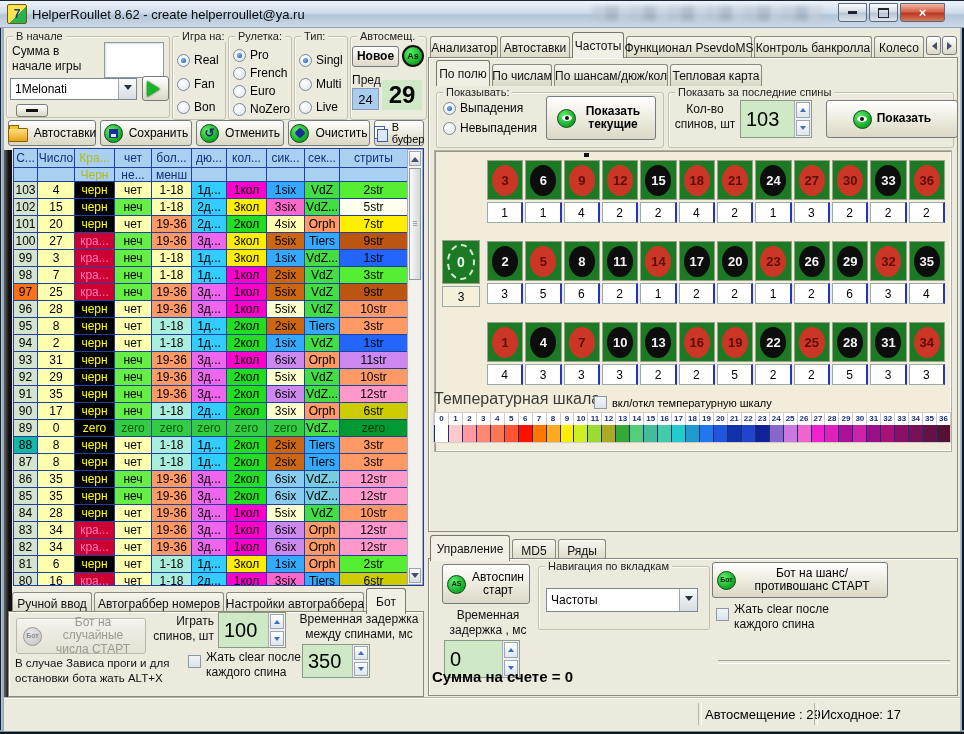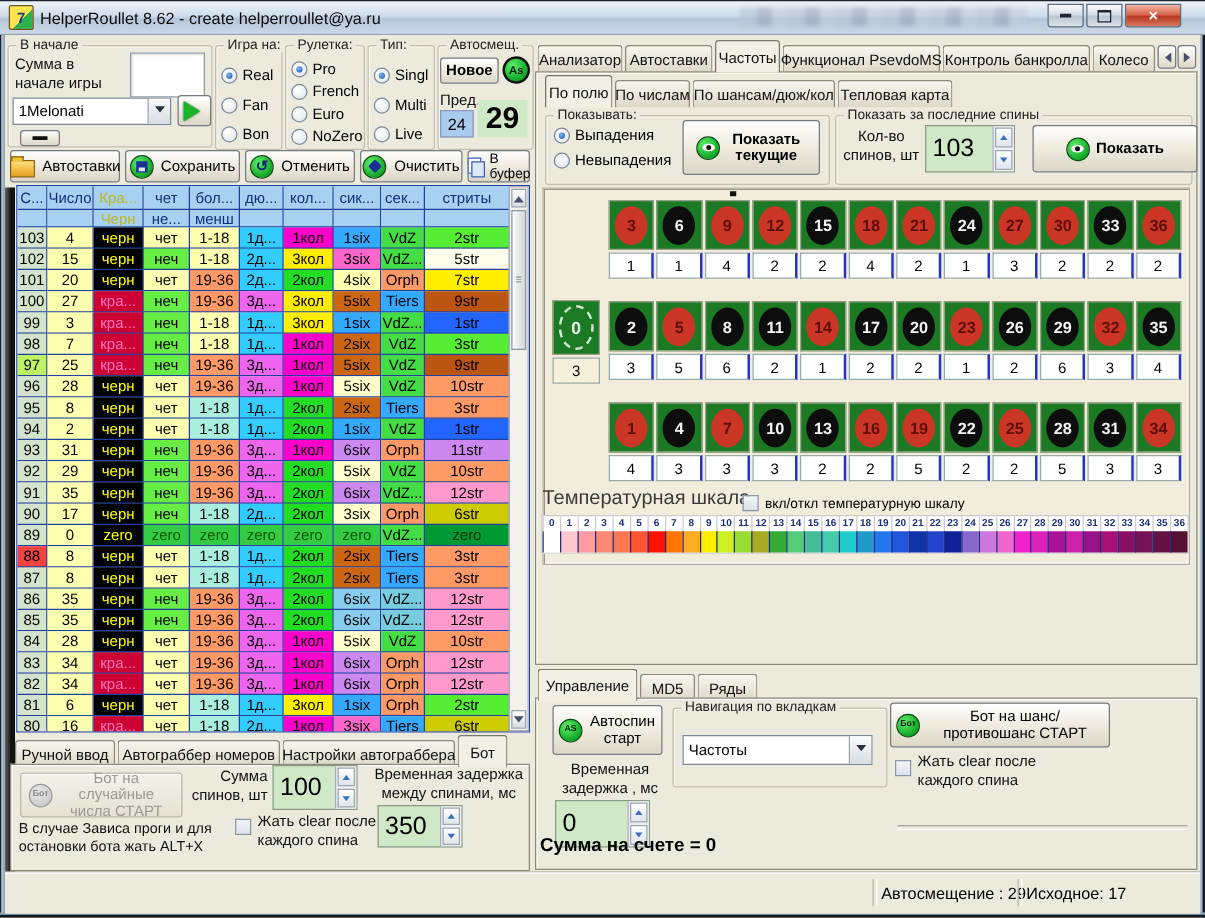--- a/index.html
+++ b/index.html
@@ -337,21 +337,21 @@
         <div class="tc" style="height: 17px; background: rgb(212, 228, 204); color: rgb(0, 0, 0);">98</div>
         <div class="tc" style="height: 17px; background: rgb(255, 255, 176); color: rgb(0, 0, 0);">7</div>
         <div class="tc" style="height: 17px; background: rgb(204, 0, 51); color: rgb(255, 119, 187);">кра...</div>
         <div class="tc" style="height: 17px; background: rgb(102, 238, 68); color: rgb(0, 0, 0);">неч</div>
         <div class="tc" style="height: 17px; background: rgb(255, 255, 176); color: rgb(0, 0, 0);">1-18</div>
         <div class="tc" style="height: 17px; background: rgb(51, 204, 255); color: rgb(0, 0, 0);">1д...</div>
         <div class="tc" style="height: 17px; background: rgb(255, 0, 204); color: rgb(0, 0, 0);">1кол</div>
         <div class="tc" style="height: 17px; background: rgb(204, 102, 17); color: rgb(0, 0, 0);">2six</div>
         <div class="tc" style="height: 17px; background: rgb(68, 221, 68); color: rgb(0, 0, 0);">VdZ</div>
         <div class="tc" style="height: 17px; background: rgb(85, 238, 51); color: rgb(0, 0, 0);">3str</div>
-        <div class="tc" style="height: 17px; background: #bef264; color: rgb(0, 0, 0);">97</div>
+        <div class="tc" style="height: 17px; background: #f97316; color: rgb(0, 0, 0);">97</div>
         <div class="tc" style="height: 17px; background: rgb(255, 255, 176); color: rgb(0, 0, 0);">25</div>
         <div class="tc" style="height: 17px; background: rgb(204, 0, 51); color: rgb(255, 119, 187);">кра...</div>
         <div class="tc" style="height: 17px; background: rgb(102, 238, 68); color: rgb(0, 0, 0);">неч</div>
         <div class="tc" style="height: 17px; background: rgb(255, 153, 102); color: rgb(0, 0, 0);">19-36</div>
         <div class="tc" style="height: 17px; background: rgb(238, 102, 238); color: rgb(0, 0, 0);">3д...</div>
         <div class="tc" style="height: 17px; background: rgb(255, 0, 204); color: rgb(0, 0, 0);">1кол</div>
         <div class="tc" style="height: 17px; background: rgb(204, 102, 17); color: rgb(0, 0, 0);">5six</div>
         <div class="tc" style="height: 17px; background: rgb(68, 221, 68); color: rgb(0, 0, 0);">VdZ</div>
         <div class="tc" style="height: 17px; background: rgb(187, 85, 17); color: rgb(0, 0, 0);">9str</div>
         <div class="tc" style="height: 17px; background: rgb(212, 228, 204); color: rgb(0, 0, 0);">96</div>
@@ -427,21 +427,21 @@
         <div class="tc" style="height: 17px; background: rgb(212, 228, 204); color: rgb(0, 0, 0);">89</div>
         <div class="tc" style="height: 17px; background: rgb(255, 255, 176); color: rgb(0, 0, 0);">0</div>
         <div class="tc" style="height: 17px; background: rgb(0, 0, 0); color: rgb(255, 255, 0);">zero</div>
         <div class="tc" style="height: 17px; background: rgb(51, 204, 68); color: rgb(0, 85, 0);">zero</div>
         <div class="tc" style="height: 17px; background: rgb(51, 204, 68); color: rgb(0, 85, 0);">zero</div>
         <div class="tc" style="height: 17px; background: rgb(51, 204, 68); color: rgb(0, 85, 0);">zero</div>
         <div class="tc" style="height: 17px; background: rgb(51, 204, 68); color: rgb(0, 85, 0);">zero</div>
         <div class="tc" style="height: 17px; background: rgb(51, 204, 68); color: rgb(0, 85, 0);">zero</div>
         <div class="tc" style="height: 17px; background: rgb(68, 221, 68); color: rgb(0, 0, 0);">VdZ...</div>
         <div class="tc" style="height: 17px; background: rgb(0, 153, 51); color: rgb(0, 51, 0);">zero</div>
-        <div class="tc" style="height: 17px; background: #ef4444; color: rgb(0, 0, 0);">88</div>
+        <div class="tc" style="height: 17px; background: #14b8a6; color: rgb(0, 0, 0);">88</div>
         <div class="tc" style="height: 17px; background: rgb(255, 255, 176); color: rgb(0, 0, 0);">8</div>
         <div class="tc" style="height: 17px; background: rgb(0, 0, 0); color: rgb(255, 255, 0);">черн</div>
         <div class="tc" style="height: 17px; background: rgb(255, 255, 176); color: rgb(0, 0, 0);">чет</div>
         <div class="tc" style="height: 17px; background: rgb(170, 238, 221); color: rgb(0, 0, 0);">1-18</div>
         <div class="tc" style="height: 17px; background: rgb(51, 204, 255); color: rgb(0, 0, 0);">1д...</div>
         <div class="tc" style="height: 17px; background: rgb(34, 221, 34); color: rgb(0, 0, 0);">2кол</div>
         <div class="tc" style="height: 17px; background: rgb(204, 102, 17); color: rgb(0, 0, 0);">2six</div>
         <div class="tc" style="height: 17px; background: rgb(51, 170, 255); color: rgb(0, 0, 0);">Tiers</div>
         <div class="tc" style="height: 17px; background: rgb(255, 153, 102); color: rgb(0, 0, 0);">3str</div>
         <div class="tc" style="height: 17px; background: rgb(212, 228, 204); color: rgb(0, 0, 0);">87</div>
@@ -542,21 +542,21 @@
       <div class="tab" style="width: 138px;">Настройки автограббера</div>
       <div class="tab active" style="width: 40px;">Бот</div>
     </div>
   <div class="page" style="left:8px;top:611px;width:416px;height:86px;"></div>
   <div class="btn disabled" style="left:16px;top:618px;width:130px;height:36px;padding:0 4px;">
     <div class="gcirc grey">
         <span class="tinytxt" style="color:#888;">Бот</span>
       </div>
     <span style="width:92px;white-space:normal;">Бот на случайные числа СТАРТ</span>
     </div>
-  <div class="lab" style="left:152px;top:614px;width:62px;text-align:right;line-height:15px;">Сумма спинов, шт</div>
+  <div class="lab" style="left:152px;top:614px;width:62px;text-align:right;line-height:15px;">Играть спинов, шт</div>
   <div class="spinner" style="left:218px;top:612px;width:68px;height:36px;">
     <div class="spin-val">100</div>
     <div class="spin-arr">
         <div class="sa up"></div>
         <div class="sa dn"></div>
       </div>
   </div>
   <div class="abs" style="left:188px;top:655px;">
       <div class="cb"></div>
     </div>

